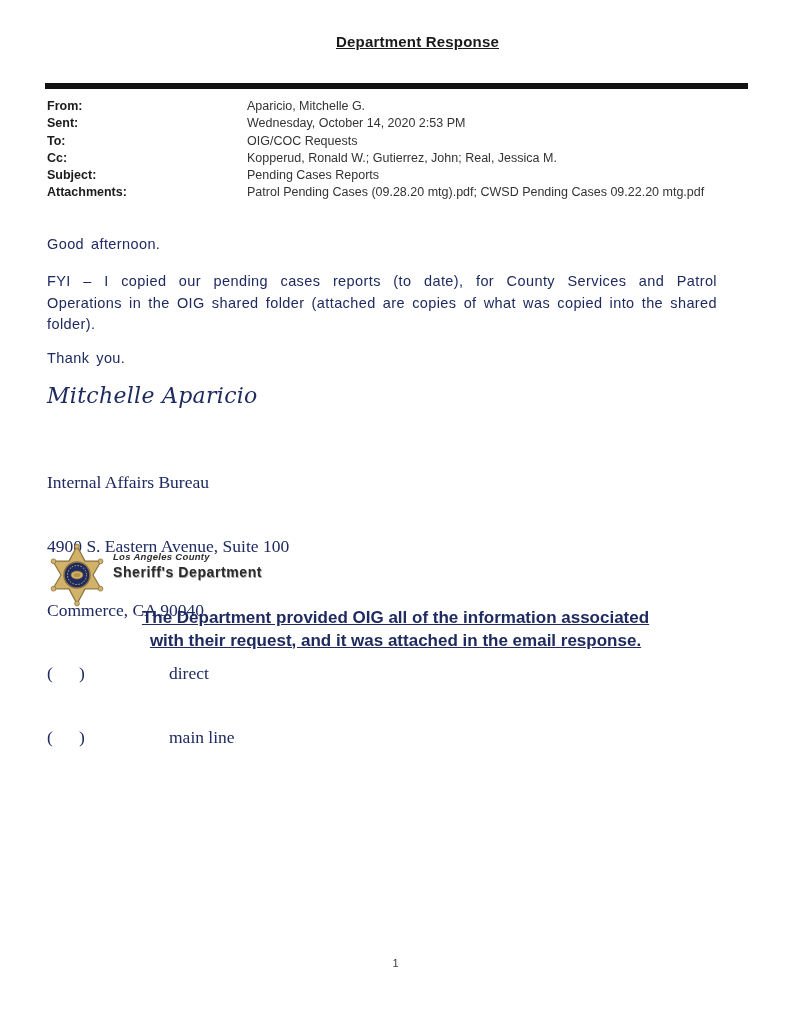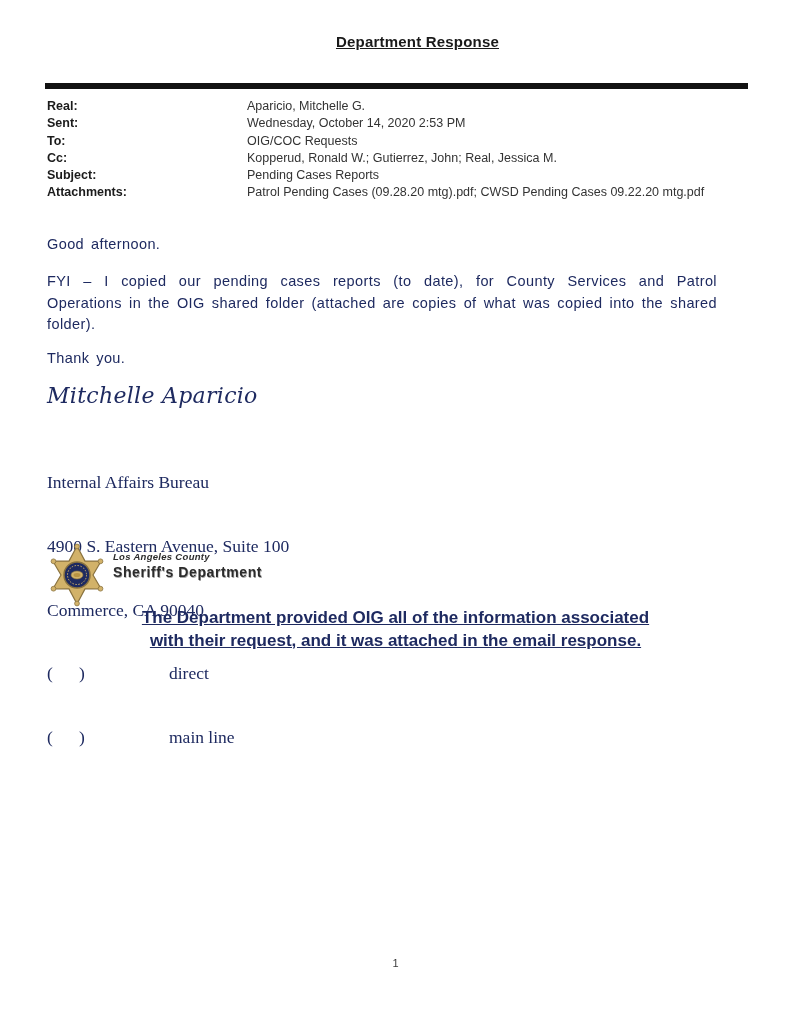--- a/index.html
+++ b/index.html
@@ -105,21 +105,21 @@
 <body>
 
 <div class="page">
 
   <div class="doc-title">Department Response</div>
 
   <div class="divider"></div>
 
   <div class="email-header">
     <div class="hdr-row">
-      <div class="hdr-label">Real:</div>
+      <div class="hdr-label">From:</div>
       <div class="hdr-value">Aparicio, Mitchelle G.</div>
     </div>
     <div class="hdr-row">
       <div class="hdr-label">Sent:</div>
       <div class="hdr-value">Wednesday, October 14, 2020 2:53 PM</div>
     </div>
     <div class="hdr-row">
       <div class="hdr-label">To:</div>
       <div class="hdr-value">OIG/COC Requests</div>
     </div>

